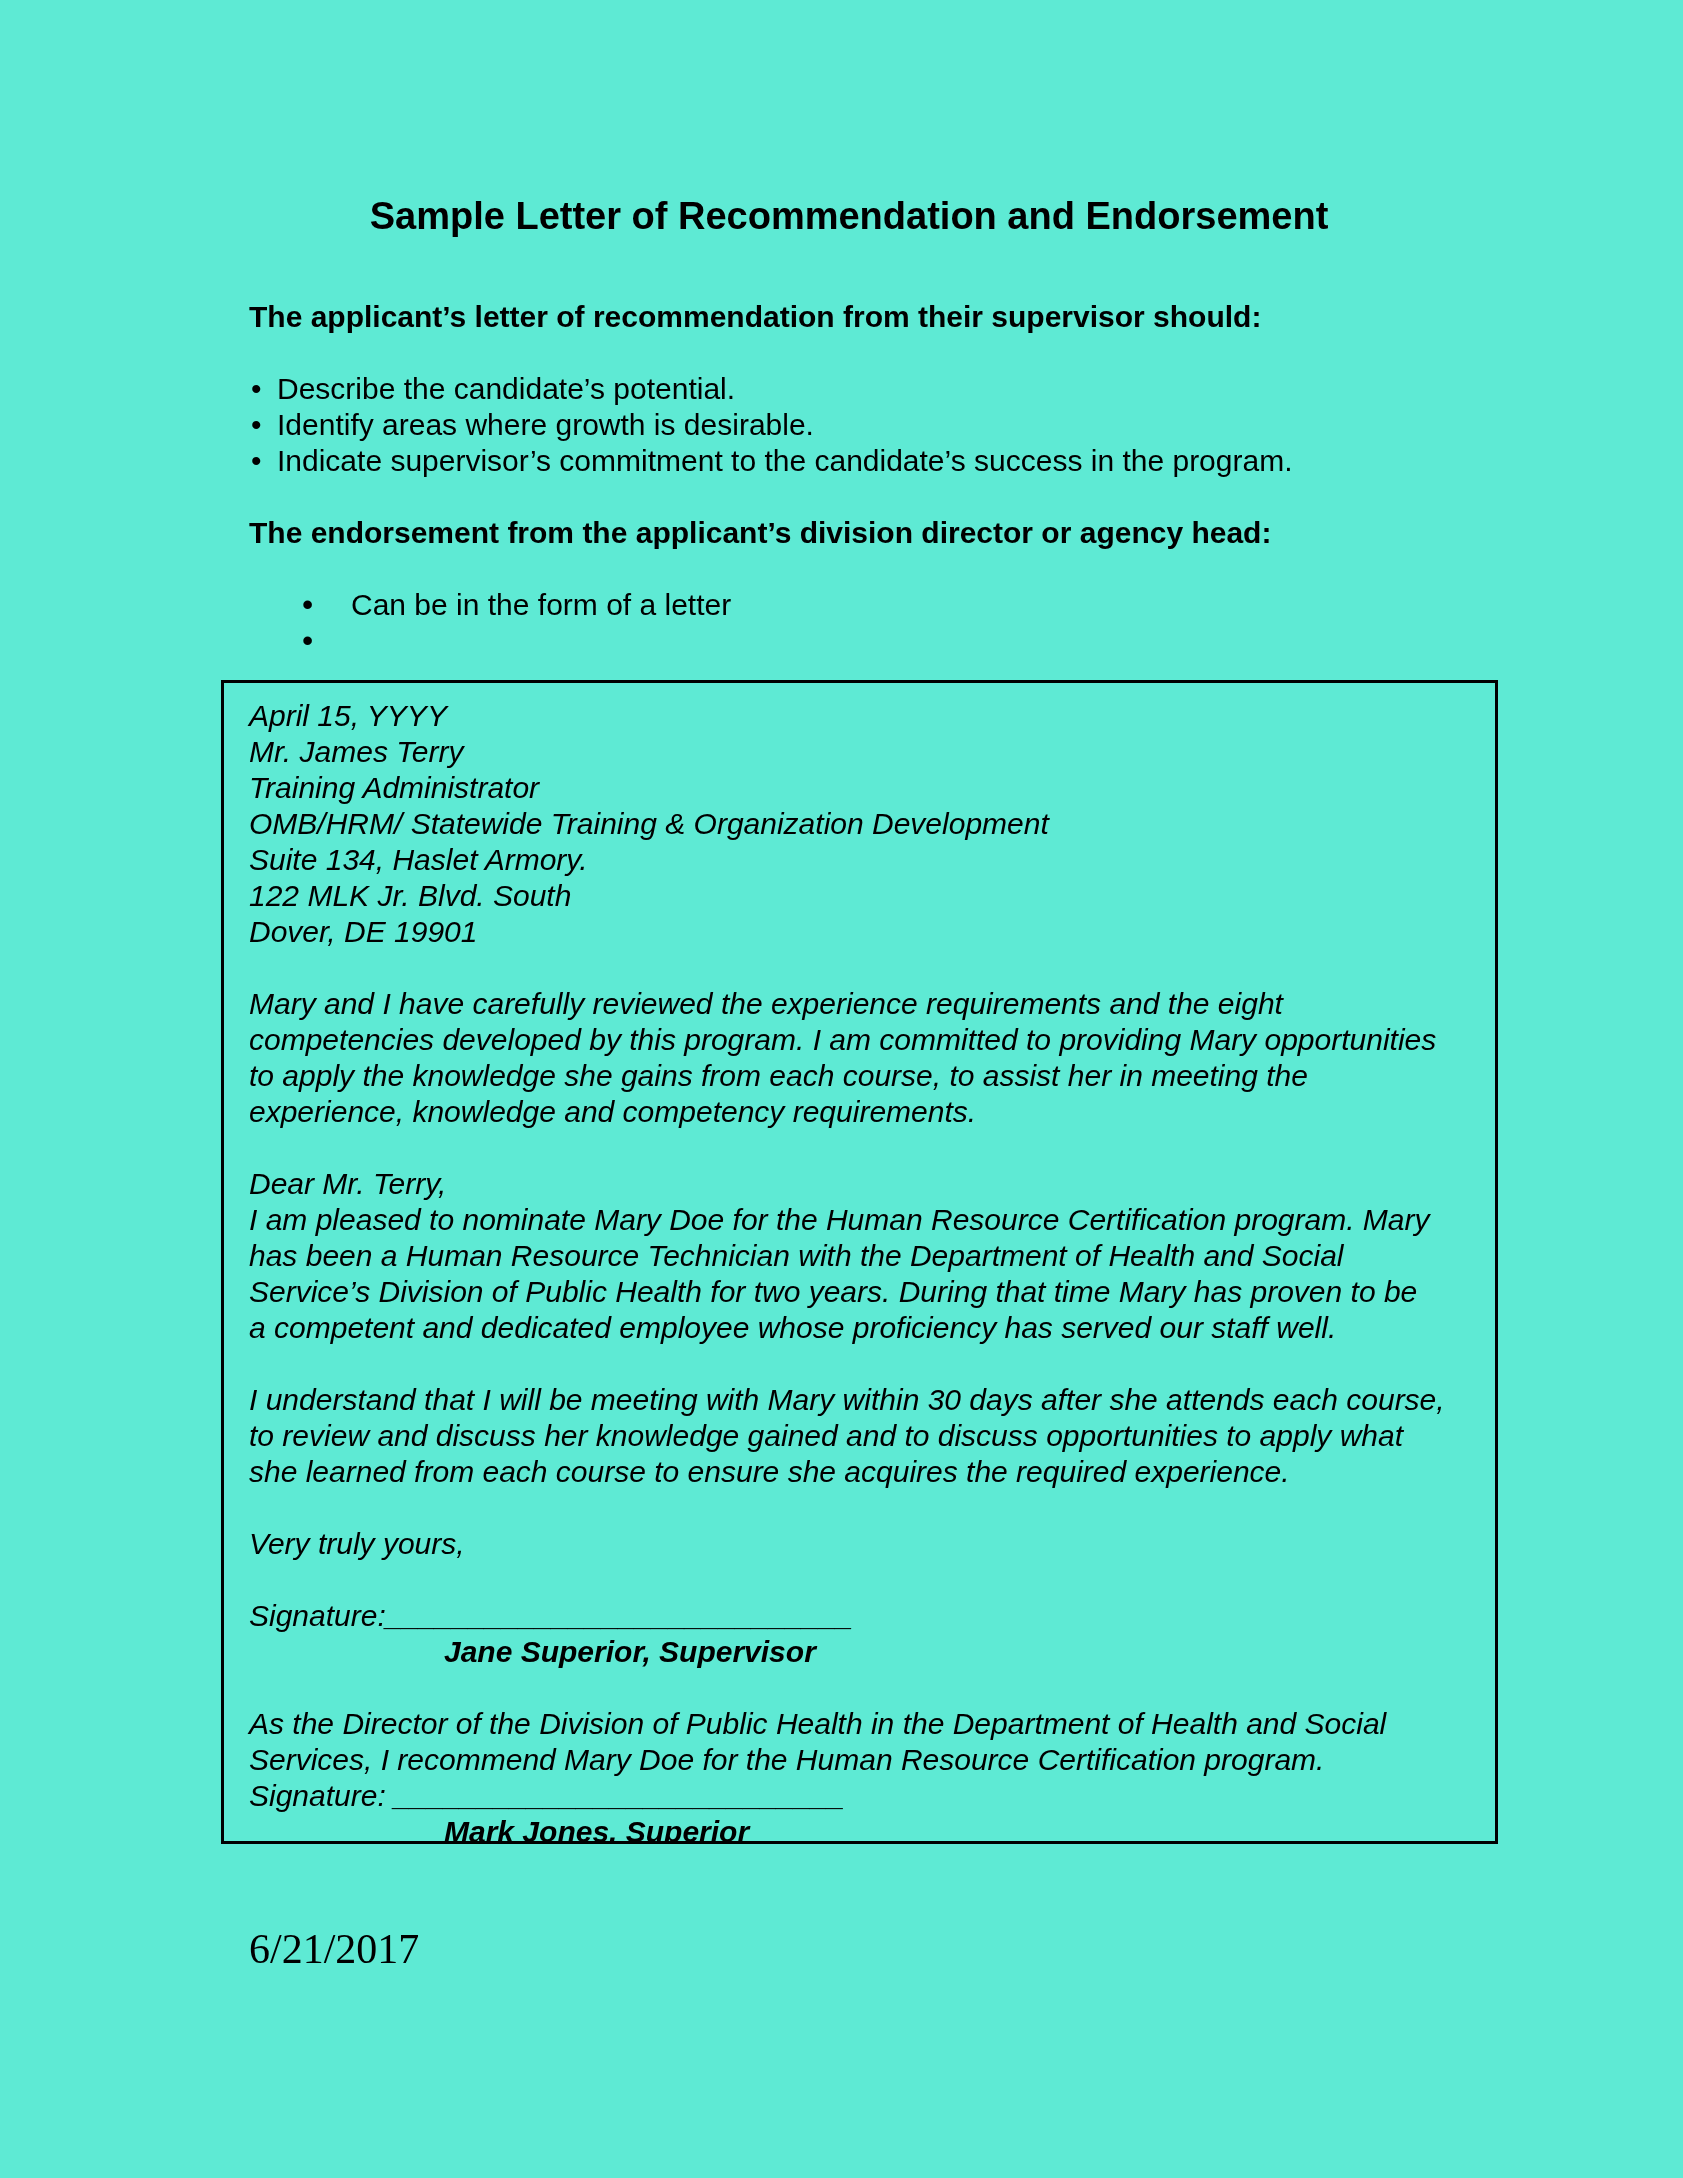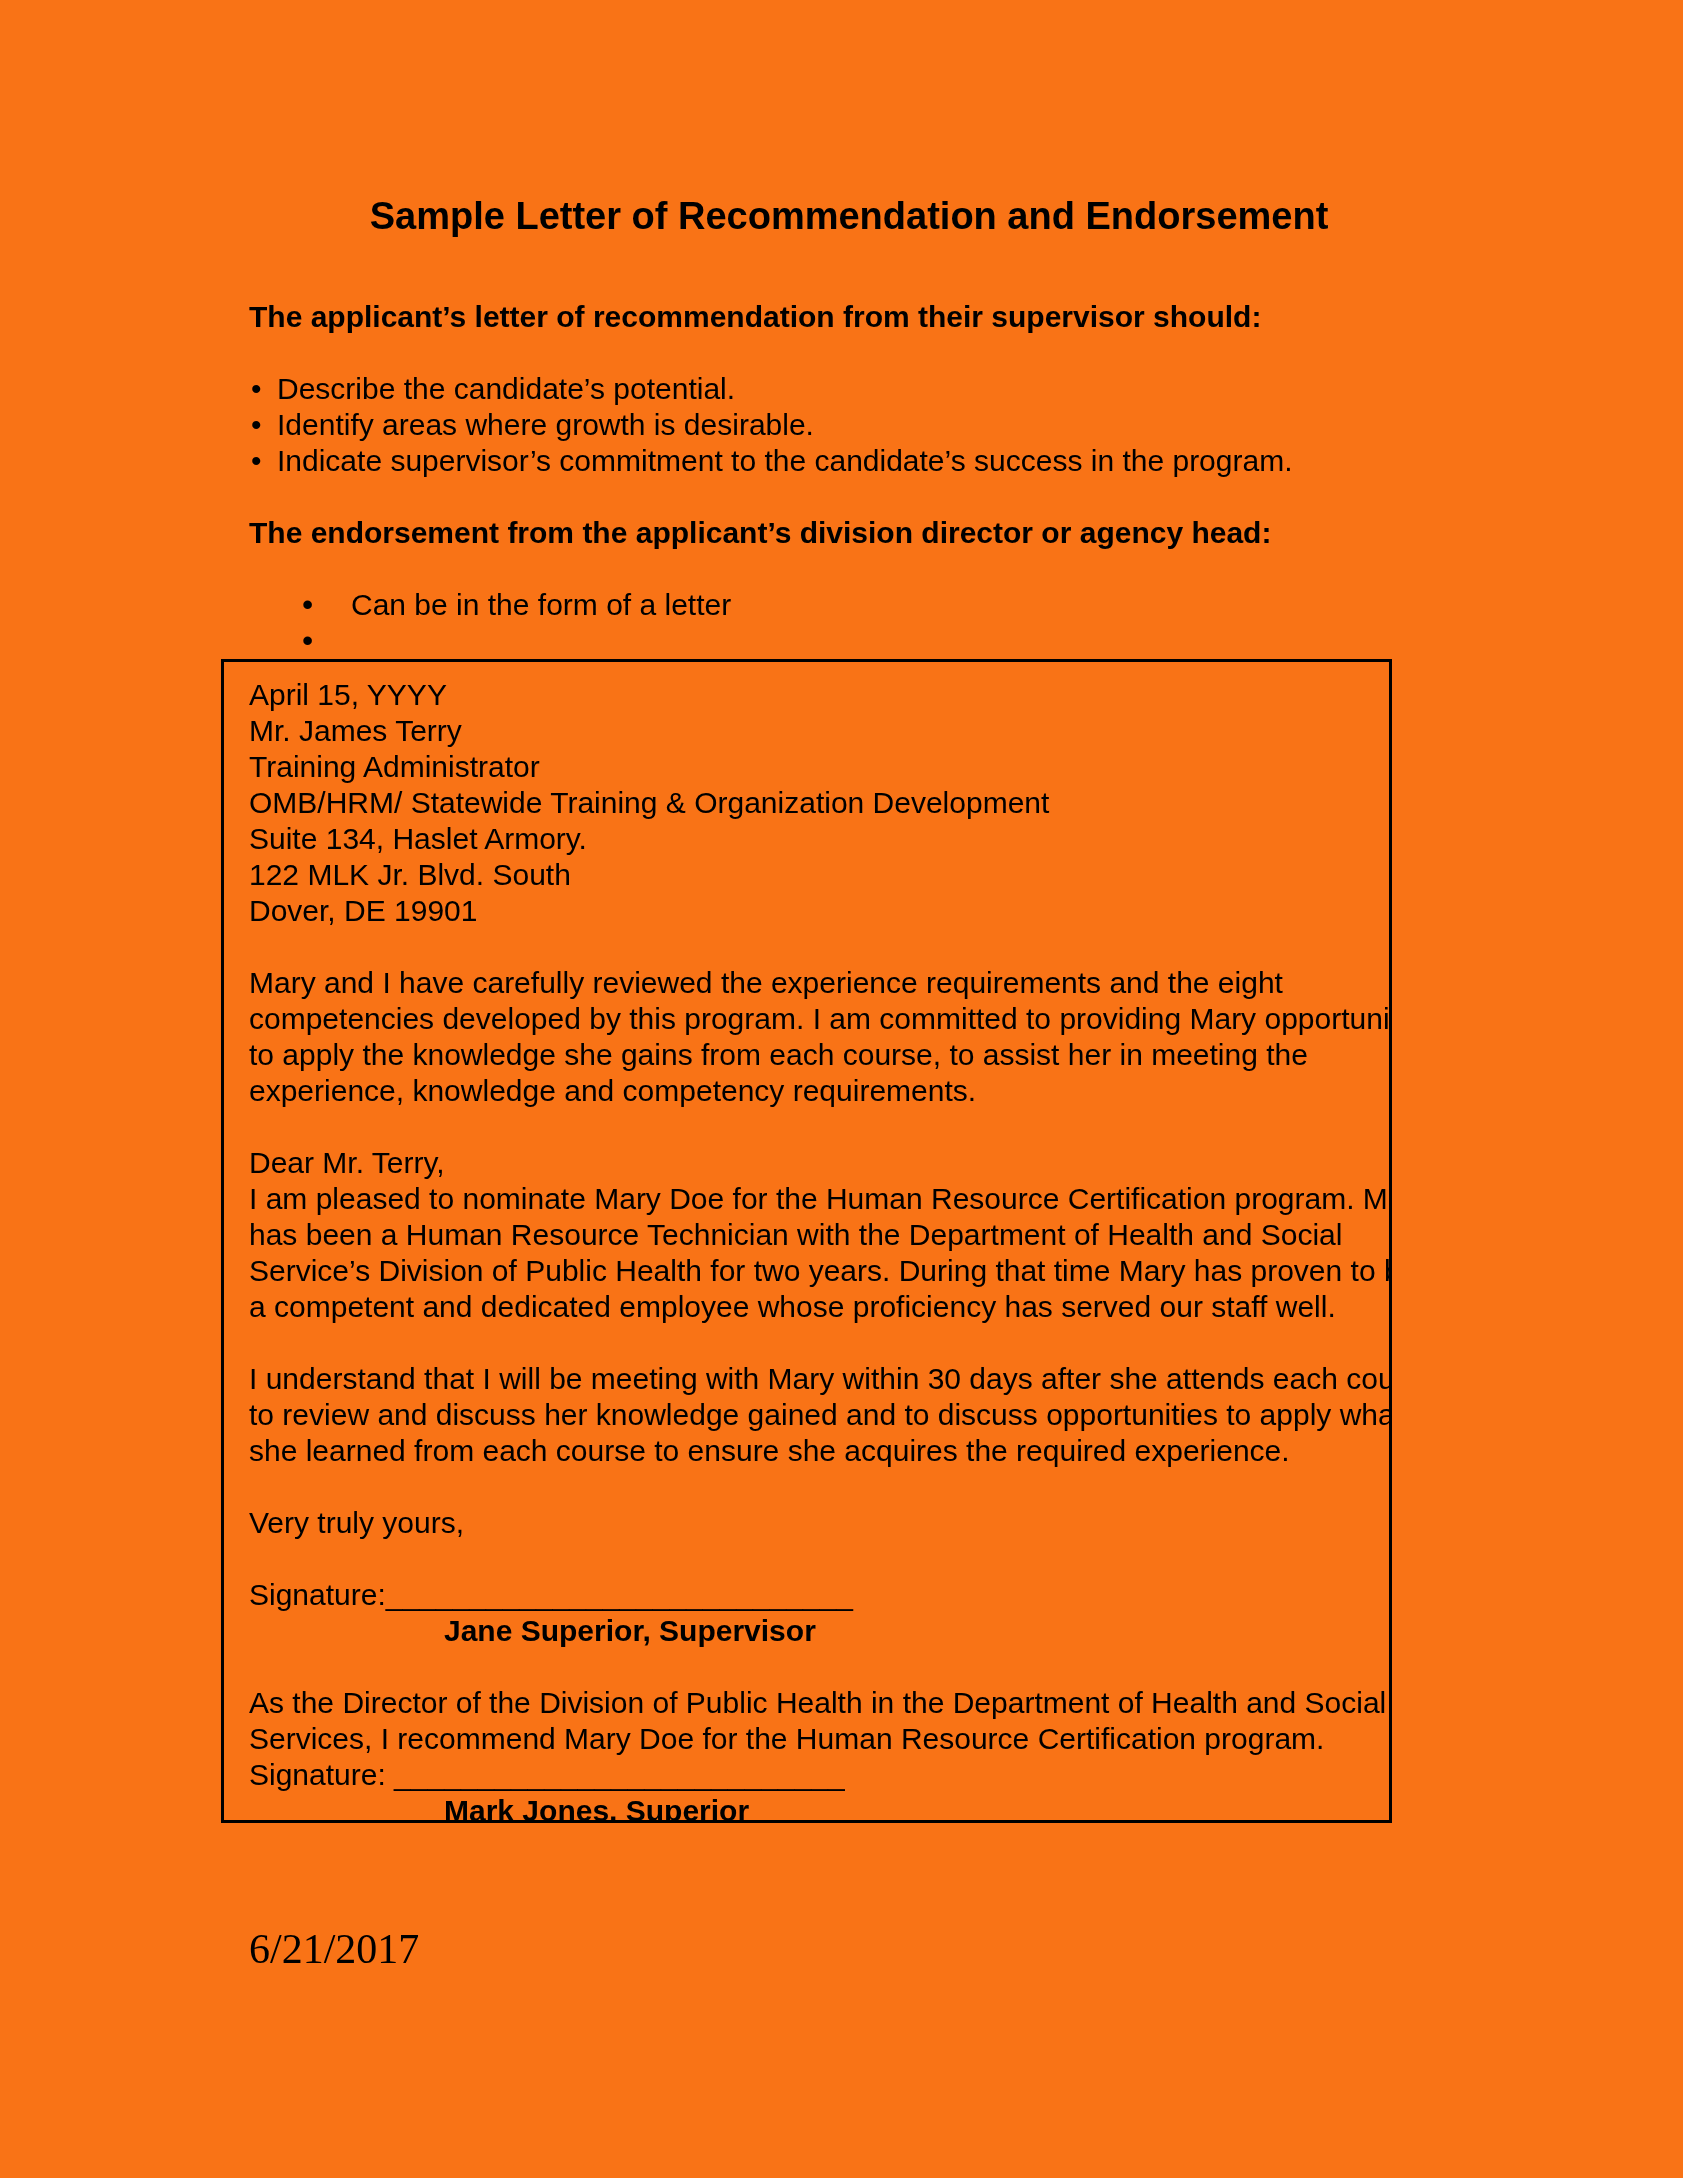--- a/index.html
+++ b/index.html
@@ -1,19 +1,19 @@
 <!DOCTYPE html>
 <html><head>
 <meta charset="utf-8">
 <style>
   html,body{margin:0;padding:0;background:#ffffff;}
   .page{
     position:relative;
     width:1683px;height:2178px;
-    background:#f97316;color:#000000;
+    background:#5eead4;color:#000000;
     font-family:"Liberation Sans","DejaVu Sans",sans-serif;
     overflow:hidden;
   }
   .doc{
     position:absolute;left:249px;top:194px;width:1200px;
     font-size:30px;line-height:36px;
   }
   .title{
     font-size:38px;line-height:44px;font-weight:700;
     text-align:center;white-space:nowrap;
@@ -22,25 +22,26 @@
   .heading.h1{margin-top:61px;}
   .heading.h2{margin-top:36px;}
   .list{margin-top:36px;}
   .li{position:relative;}
   .list1 .li{padding-left:28px;}
   .list1 .bullet{position:absolute;left:2px;top:0;}
   .list2 .li{padding-left:102px;}
   .list2 .bullet{position:absolute;left:53px;top:-1px;font-size:32px;}
   .li-text{white-space:pre;}
   .box{
-    margin-top:36px;margin-left:-28px;
-    width:1171px;height:1164px;box-sizing:border-box;
+    margin-top:57px;margin-left:-28px;
+    width:1277px;height:1164px;box-sizing:border-box;
     border:3px solid #000000;
     padding:15px 10px 0 25px;
     overflow:hidden;
+    font-style:italic;
   }
   .pre{white-space:pre;}
   .mt{margin-top:36px;}
   .sig-name{font-weight:700;padding-left:195px;white-space:pre;}
   .footer-date{
     position:absolute;left:249px;top:1931px;
     font-family:"Liberation Serif","DejaVu Serif",serif;
     font-size:42px;line-height:36px;white-space:pre;
   }
 </style>

